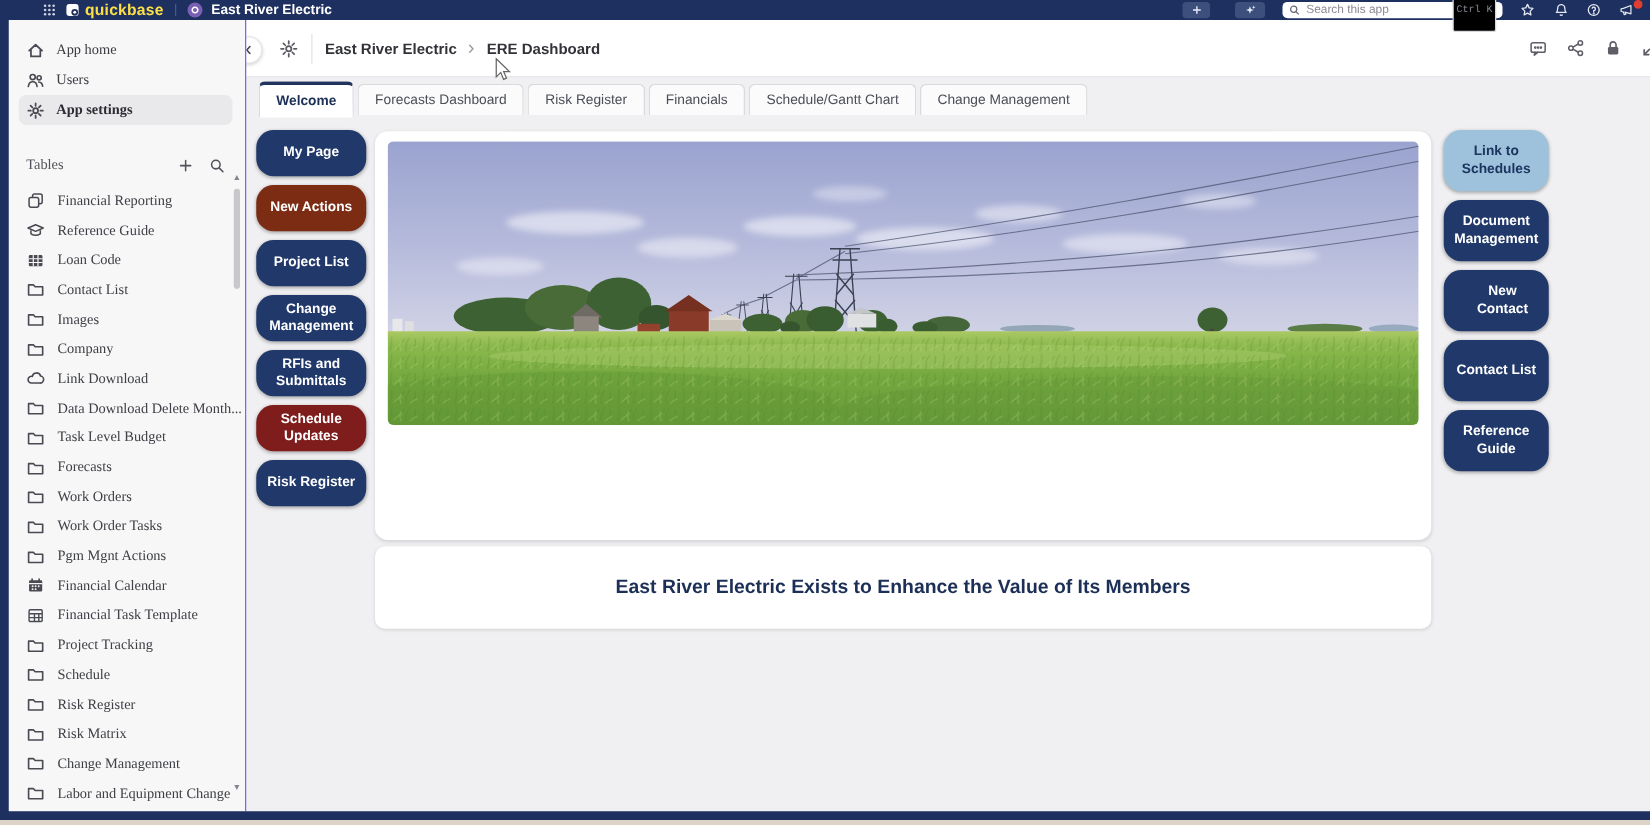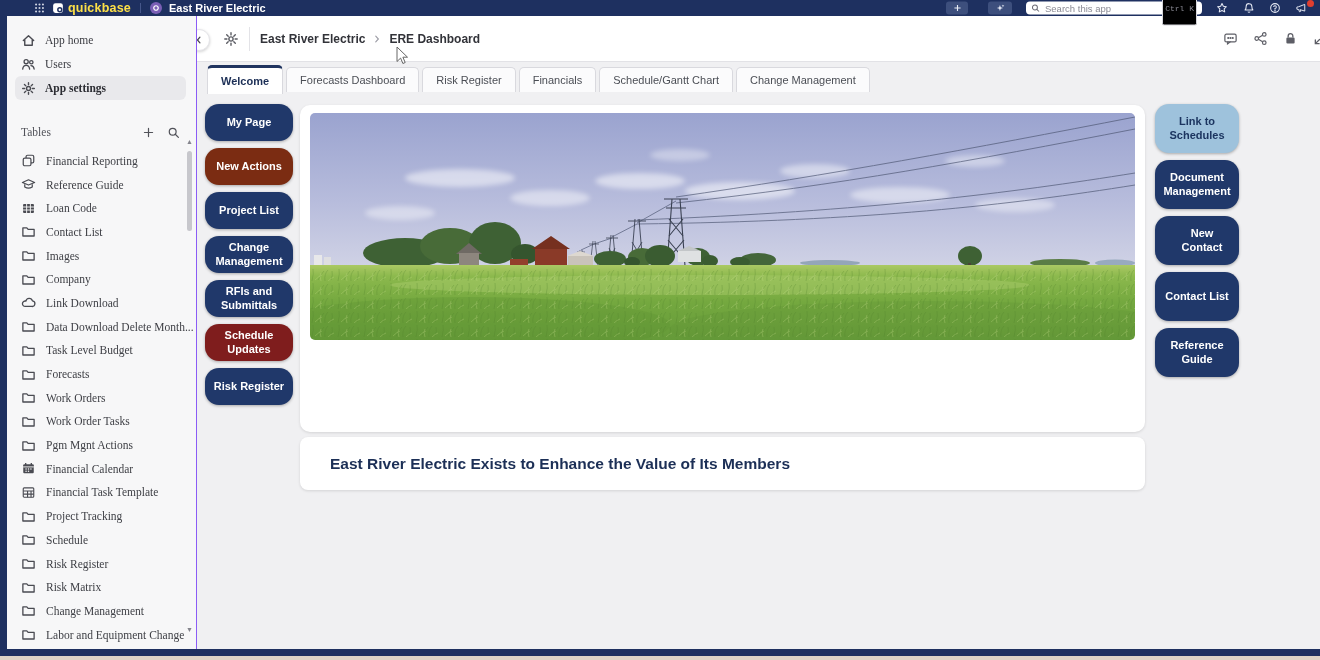--- a/index.html
+++ b/index.html
@@ -71,22 +71,22 @@
   .navbtn{border-radius:14px;display:flex;align-items:center;justify-content:center;text-align:center;
           font-size:11px;font-weight:bold;line-height:1.25;box-shadow:0 1px 3px rgba(0,0,0,.3);padding:0 7px;cursor:pointer;}
   .btncol.left .navbtn{width:88px;height:37px;}
   .btncol.right .navbtn{width:84px;height:49px;}
 
   .photocard{position:absolute;left:103px;top:9px;width:845px;height:327px;background:#fff;border-radius:10px;
              box-shadow:0 1px 3px rgba(0,0,0,.12);}
   .photo{position:absolute;left:10px;top:8px;width:825px;height:227px;border-radius:5px;overflow:hidden;}
   .photo svg{display:block;}
 
-  .bannercard{position:absolute;left:103px;top:341px;width:845px;height:53px;background:#fff;border-radius:8px;
-              box-shadow:0 1px 3px rgba(0,0,0,.12);display:flex;align-items:center;justify-content:flex-start;padding-left:30px;}
+  .bannercard{position:absolute;left:103px;top:341px;width:845px;height:66px;background:#fff;border-radius:8px;
+              box-shadow:0 1px 3px rgba(0,0,0,.12);display:flex;align-items:center;justify-content:center;}
   .bannertext{font-size:15.5px;font-weight:bold;color:#1c2f56;}
 
   .cursor{position:absolute;left:396px;top:46px;z-index:60;pointer-events:none;}
 </style>
 </head>
 <body>
 
 <div class="wrapper">
 
   <div class="topbar">

